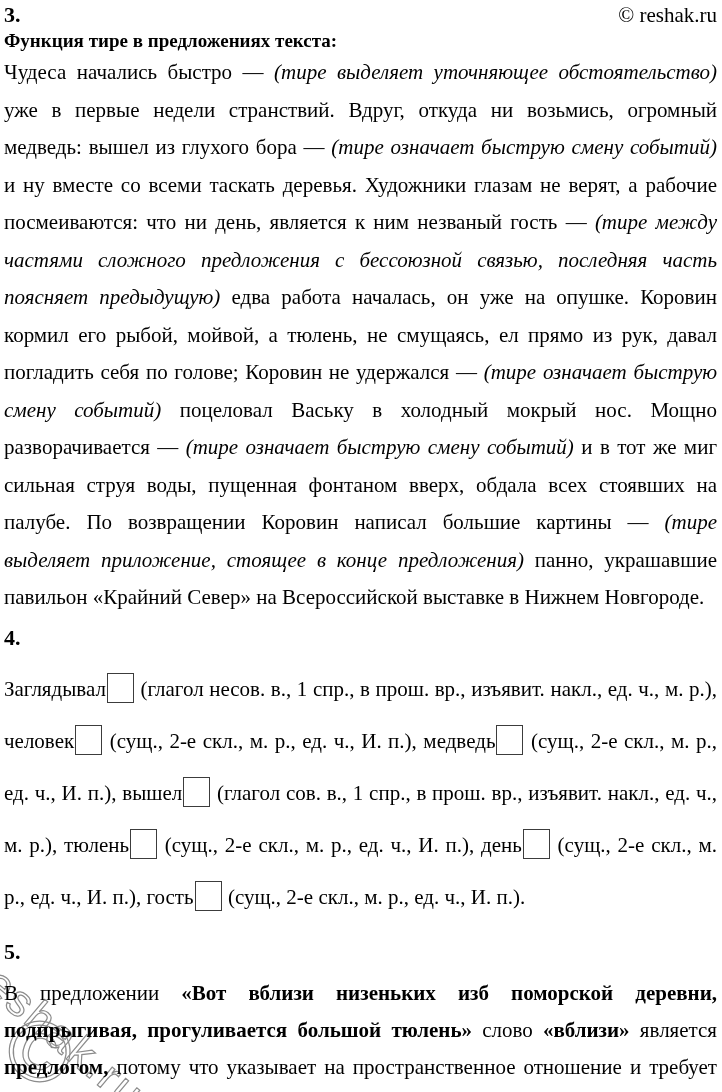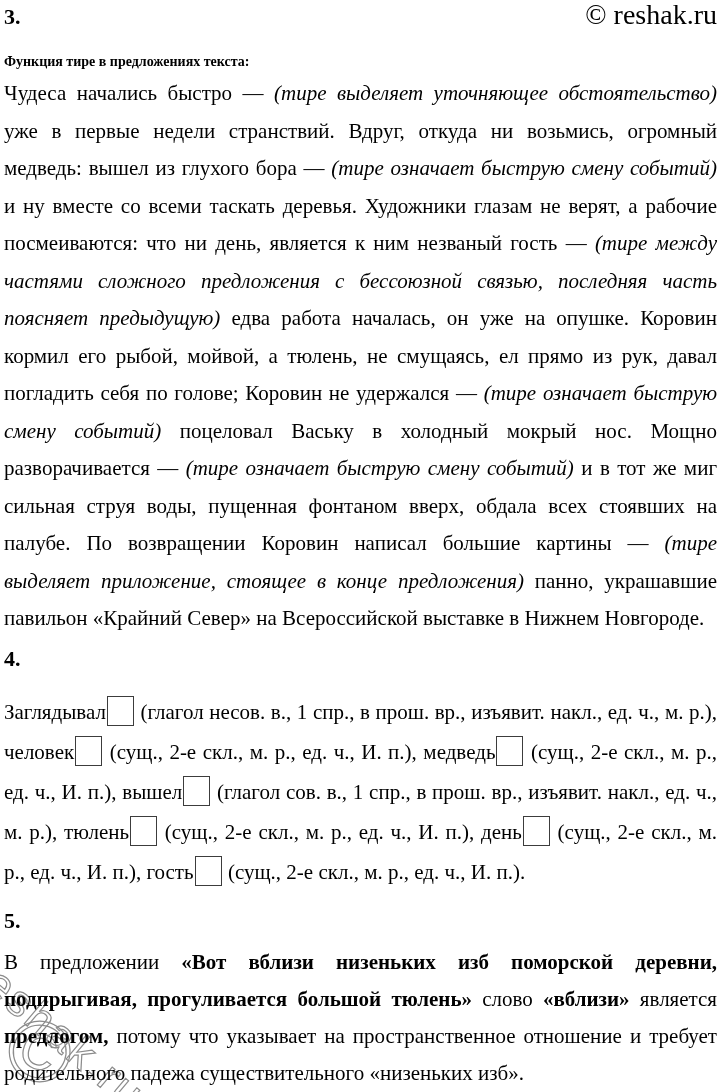--- a/index.html
+++ b/index.html
@@ -23,37 +23,36 @@
     align-items: baseline;
     font-size: 22px;
     line-height: 26px;
   }
   .sec-num {
     font-weight: bold;
     font-size: 22px;
     line-height: 26px;
   }
   .copyright {
-    font-size: 28px;
+    font-size: 21px;
   }
   .heading {
     font-weight: bold;
-    font-size: 14px;
+    font-size: 19px;
     line-height: 26px;
-    margin-top: 19px;
   }
   p.para {
     margin: 0;
     font-size: 21px;
     text-align: justify;
     text-align-last: left;
   }
   #p3 { line-height: 37.5px; }
   #num4 { margin-top: 8px; }
-  #p4 { margin-top: 20px; line-height: 40px; }
+  #p4 { margin-top: 12px; line-height: 52px; }
   #num5 { margin-top: 16px; }
   #p5 { margin-top: 10px; line-height: 37px; }
   .rg { font-style: normal; }
   .it { font-style: italic; }
   .bd { font-weight: bold; }
   .zero-box {
     display: inline-block;
     width: 25px;
     height: 28px;
     border: 1.5px solid #3c3c3c;

